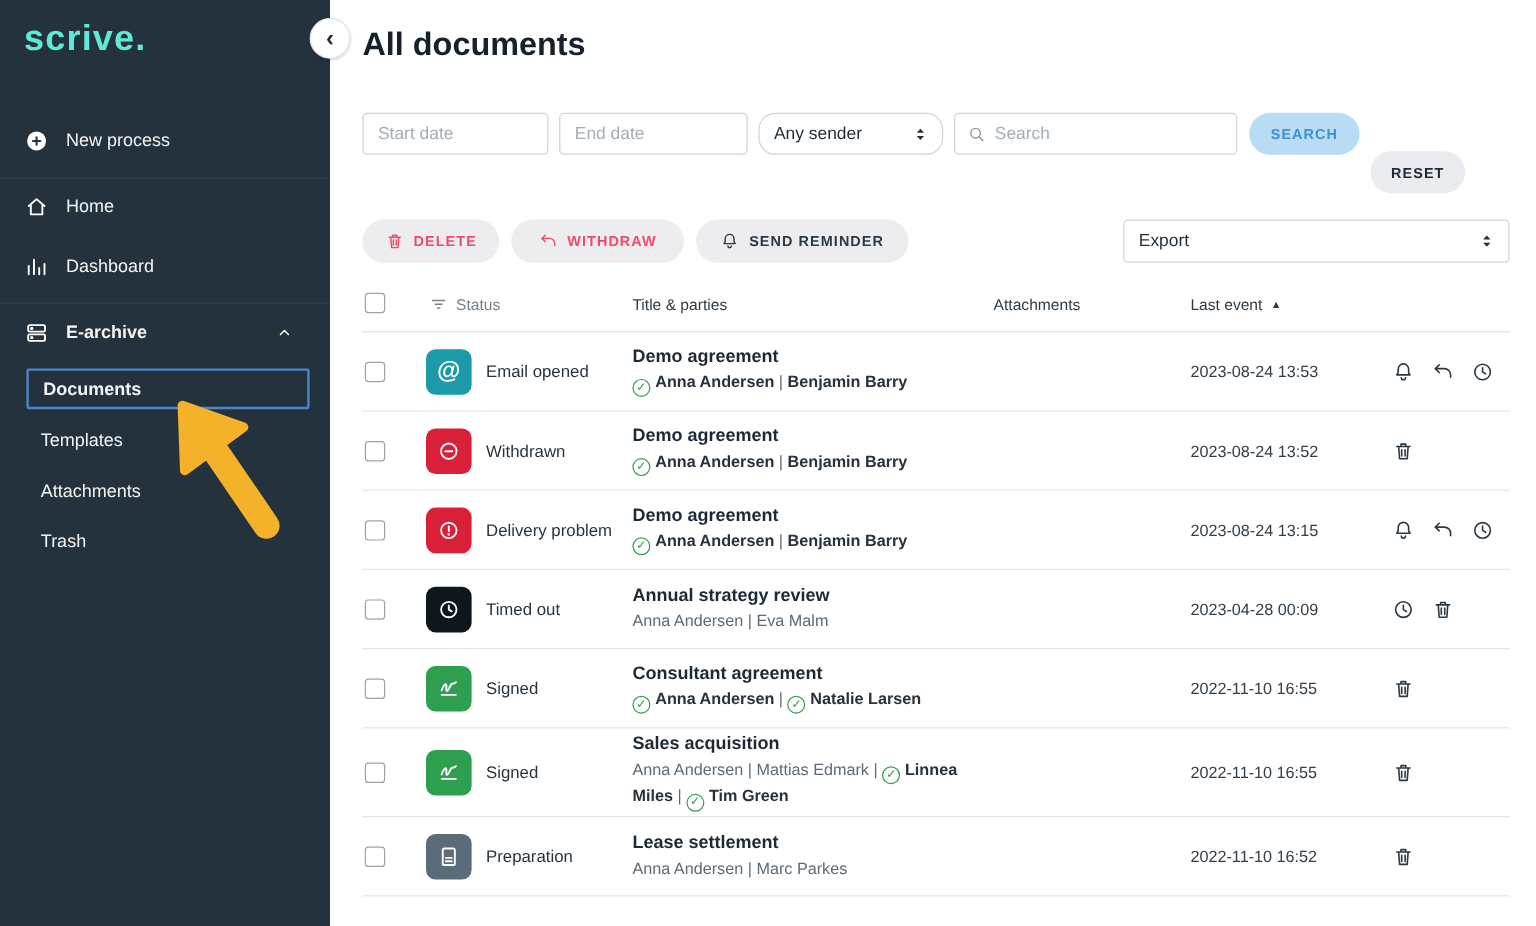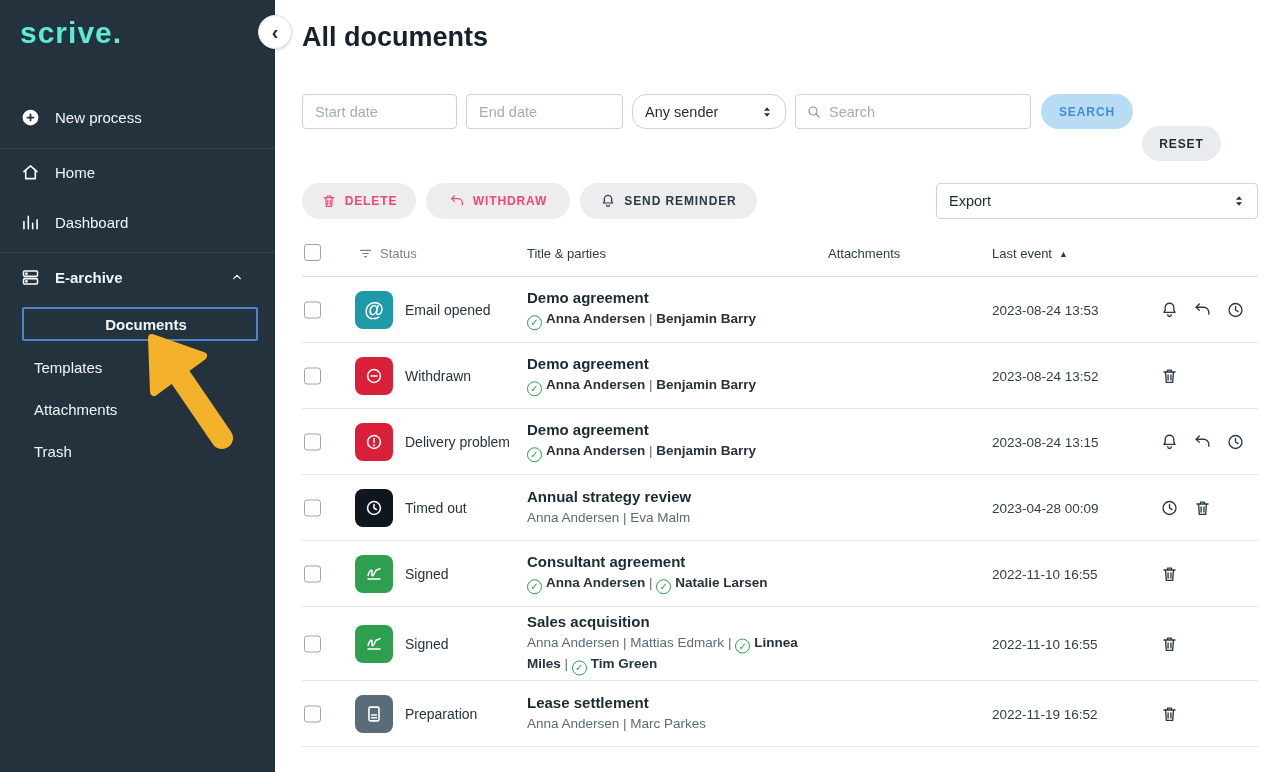--- a/index.html
+++ b/index.html
@@ -149,21 +149,21 @@
         <rect x="4" y="13.3" width="16" height="6.2" rx="1.5"></rect>
         <circle cx="7.4" cy="7.6" r="0.7" fill="#fff"></circle>
         <circle cx="7.4" cy="16.4" r="0.7" fill="#fff"></circle>
       </svg>
       <span>E-archive</span>
       <svg class="chev-up" viewBox="0 0 24 24" style="width:16px;height:16px;">
         <path d="M7 14.5 12 9.5l5 5"></path>
       </svg>
     </div>
 
-    <div class="sub-item sub-active" style="top:307px;justify-content:center;">
+    <div class="sub-item sub-active" style="top:307px;">
       <span>Documents</span>
     </div>
     <div class="sub-item" style="top:348px;">
       <span>Templates</span>
     </div>
     <div class="sub-item" style="top:390px;">
       <span>Attachments</span>
     </div>
     <div class="sub-item" style="top:432px;">
       <span>Trash</span>
@@ -393,21 +393,21 @@
             <svg viewBox="0 0 24 24">
               <rect x="6.5" y="4.5" width="11" height="15" rx="1.5"></rect>
               <path d="M9.3 13h5.4M9.3 16h5.4"></path>
             </svg>
           </div>
           <div class="slabel">Preparation</div>
           <div class="tcell">
             <div class="rtitle">Lease settlement</div>
             <div class="parties"><span class="pname">Anna Andersen</span><span class="psep"> | </span><span class="pname">Marc Parkes</span></div>
           </div>
-          <div class="levent">2022-11-19 16:52</div>
+          <div class="levent">2022-11-10 16:52</div>
           <div class="ricons">
             <svg viewBox="0 0 24 24">
               <path d="M5 7h14M9.5 7V4.5h5V7M7 7l1 13h8l1-13M10.2 10.5v6.5M13.8 10.5v6.5"></path>
             </svg>
           </div>
         </div>
       </div>
   </main>
 </div>
 

